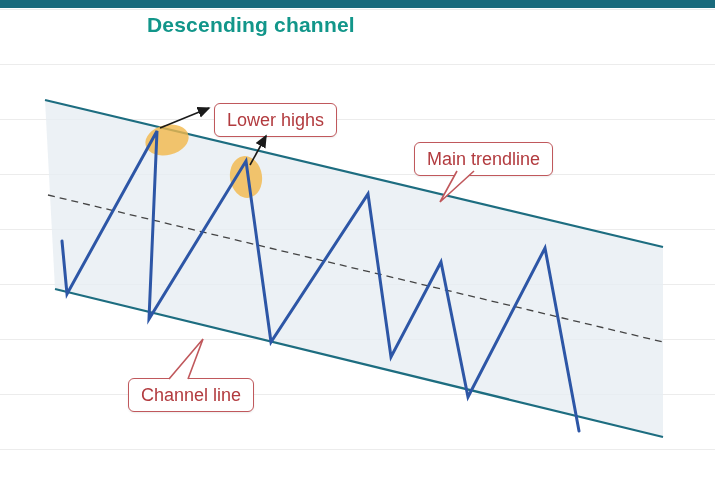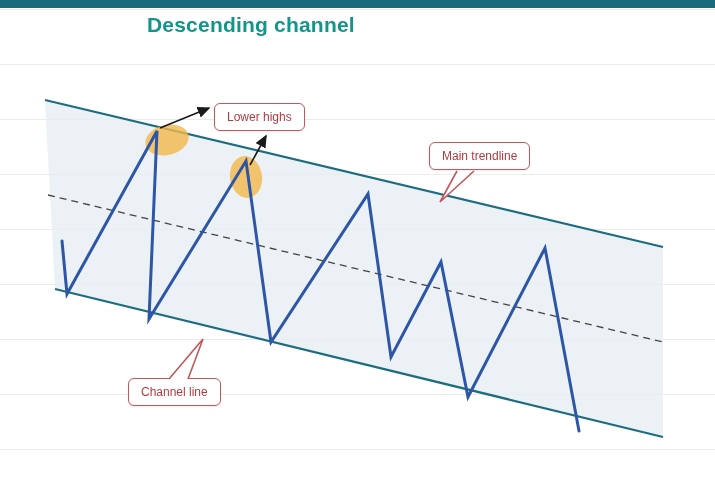--- a/index.html
+++ b/index.html
@@ -24,27 +24,27 @@
     position:absolute; left:147px; top:13px;
     font-size:21px; font-weight:700; color:#12968a;
     letter-spacing:0.2px; z-index:2;
   }
   .callout {
     position:absolute; z-index:2;
     background:#ffffff;
     border:1.6px solid #c0585c;
     border-radius:6px;
     color:#b23b3f;
-    font-size:12px; line-height:1;
+    font-size:18px; line-height:1;
     padding:7px 12px;
     box-shadow:0 1px 2px rgba(0,0,0,0.08);
     white-space:nowrap;
   }
   #lower-highs   { left:214px; top:103px; }
-  #main-trendline{ left:429px; top:142px; }
+  #main-trendline{ left:414px; top:142px; }
   #channel-line  { left:128px; top:378px; }
   svg.overlay {
     position:absolute; inset:0; z-index:3;
     pointer-events:none;
   }
 </style>
 </head>
 <body>
 
 <div class="stage">

